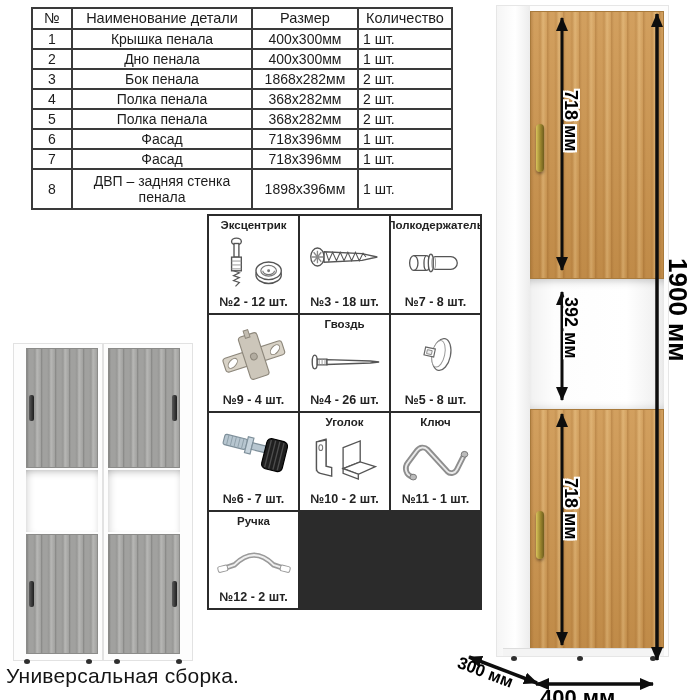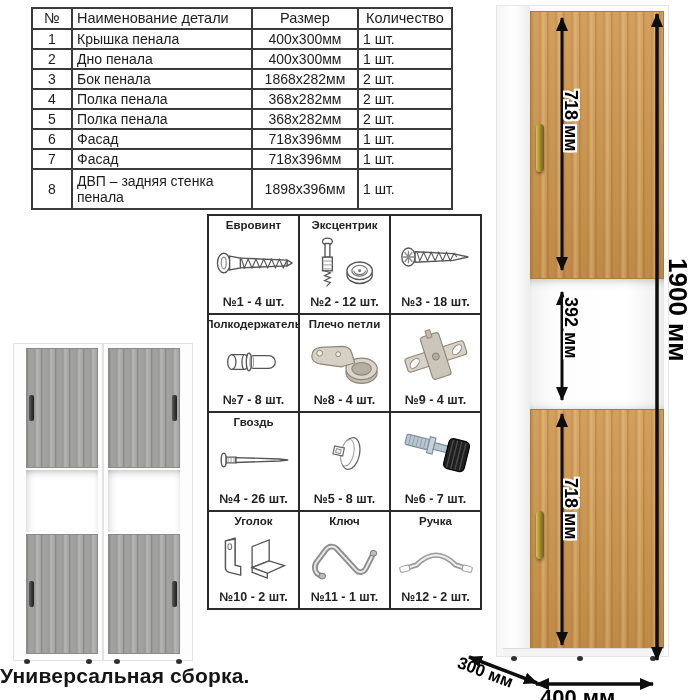--- a/index.html
+++ b/index.html
@@ -5,21 +5,21 @@
   html,body{margin:0;padding:0;background:#fff;}
   .page{position:relative;width:700px;height:700px;background:#fff;overflow:hidden;
         font-family:"Liberation Sans",sans-serif;color:#1c1c1c;}
 
   
   .parts-table{position:absolute;left:31px;top:7px;border-collapse:collapse;}
   .parts-table td,.parts-table th{border:2px solid #3a3a3a;font-size:14px;line-height:1.15;
         padding:1px 4px;background:#fff;font-weight:normal;}
   .parts-table th{font-size:14.5px;}
   .col-num{width:30px;text-align:center;}
-  .col-name{width:170px;text-align:left;padding-left:7px;}
+  .col-name{width:170px;text-align:center;padding-left:7px;}
   .col-size{width:96px;text-align:center;}
   .col-qty{width:84px;}
   .parts-table tr{height:20px;}
   .parts-table tr.tall{height:40px;}
 
   
   .hw-grid{position:absolute;left:207px;top:214px;width:271px;height:392px;
         display:grid;grid-template-columns:repeat(3,1fr);grid-template-rows:repeat(4,1fr);
         border:2.5px solid #2b2b2b;background:#2b2b2b;grid-gap:2px;}
   .hw-cell{background:#fff;display:flex;flex-direction:column;align-items:center;
@@ -81,21 +81,21 @@
         box-shadow:0 2px 3px rgba(0,0,0,0.35);}
   .foot{position:absolute;width:6px;height:5px;background:#2f2f2f;border-radius:50%;}
 
   
   .dims{position:absolute;left:0;top:0;pointer-events:none;}
   .dim-label{position:absolute;font-weight:bold;color:#000;white-space:nowrap;z-index:5;}
   .dim-vert{writing-mode:vertical-rl;}
   .outlined{text-shadow:-2px -2px 0 #fff,2px -2px 0 #fff,-2px 2px 0 #fff,2px 2px 0 #fff,
         0 -2px 0 #fff,0 2px 0 #fff,-2px 0 0 #fff,2px 0 0 #fff;}
 
-  .caption{position:absolute;left:0;top:664px;font-size:21px;font-weight:bold;color:#151515;
+  .caption{position:absolute;left:6px;top:664px;font-size:21px;font-weight:normal;color:#151515;
         letter-spacing:0.2px;}
 
   svg .ln{stroke:#555;fill:none;stroke-width:1.4;}
   svg .fillw{fill:#fff;stroke:#555;stroke-width:1.4;}
 </style>
 </head>
 <body>
 
 <div class="page">
 
@@ -153,34 +153,20 @@
       <td class="col-num">8</td>
       <td class="col-name">ДВП – задняя стенка пенала</td>
       <td class="col-size">1898х396мм</td>
       <td class="col-qty">1 шт.</td>
     </tr>
   </tbody>
     </table>
 
   <div class="hw-grid">
 
-    <div class="hw-cell">
-      <div class="hw-title">Евровинт</div>
-      <div class="hw-icon">
-        <svg width="78" height="34" viewBox="0 0 80 34">
-          <ellipse class="fillw" cx="9" cy="17" rx="6.5" ry="10"></ellipse>
-          <ellipse cx="9" cy="17" rx="2.5" ry="6" fill="none" stroke="#888" stroke-width="1.2"></ellipse>
-          <path class="fillw" d="M15 10 L26 12 L26 22 L15 24 Z"></path>
-          <path class="ln" d="M26 12 L74 14 M26 22 L74 20"></path>
-          <path d="M27 12 l3 10 4-9 4 9 4-9 4 9 4-9 4 9 4-9 4 9 4-9 4 9 4-8" fill="none" stroke="#555" stroke-width="1.2"></path>
-          <path class="fillw" d="M74 14 l5 3 -5 3 z"></path>
-        </svg>
-      </div>
-      <div class="hw-count">№1 - 4 шт.</div>
-    </div>
 
     <div class="hw-cell">
       <div class="hw-title">Эксцентрик</div>
       <div class="hw-icon">
         <svg width="78" height="56" viewBox="0 0 80 56">
           <ellipse class="fillw" cx="22" cy="6" rx="5" ry="3.5"></ellipse>
           <rect class="fillw" x="19.5" y="8" width="5" height="14"></rect>
           <rect class="fillw" x="17" y="22" width="10" height="14"></rect>
           <path d="M17 26 h10 M17 30 h10 M17 34 h10" stroke="#999" stroke-width="1"></path>
           <path d="M19 36 l6 2 -6 3 6 2 -6 3 6 2 -4 4" fill="none" stroke="#555" stroke-width="1.2"></path>
@@ -214,34 +200,20 @@
           <path class="ln" d="M16 8 h14 M16 24 h14"></path>
           <ellipse class="fillw" cx="30" cy="16" rx="3" ry="8"></ellipse>
           <ellipse class="fillw" cx="34.5" cy="16" rx="2.8" ry="9.5"></ellipse>
           <path class="fillw" d="M37 9 h19 a7 7 0 0 1 0 14 h-19 z"></path>
           <ellipse cx="37.5" cy="16" rx="2" ry="7" fill="none" stroke="#999" stroke-width="1.1"></ellipse>
         </svg>
       </div>
       <div class="hw-count">№7 - 8 шт.</div>
     </div>
 
-    <div class="hw-cell">
-      <div class="hw-title">Плечо петли</div>
-      <div class="hw-icon">
-        <svg width="78" height="52" viewBox="0 0 80 52">
-          <ellipse cx="57" cy="37" rx="16" ry="11" fill="#c4beb2" stroke="#8d877b" stroke-width="1.2"></ellipse>
-          <ellipse cx="57" cy="33" rx="16" ry="11" fill="#dcd6ca" stroke="#8d877b" stroke-width="1.2"></ellipse>
-          <ellipse cx="57" cy="33" rx="10" ry="6.5" fill="#b4aea2" stroke="#8d877b" stroke-width="1.2"></ellipse>
-          <path d="M6 20 q0 -8 9 -9 l22 -1 q8 0 10 7 l3 10 -14 4 -22 -3 q-8 -2 -8 -8 z" fill="#d7d1c5" stroke="#8d877b" stroke-width="1.2"></path>
-          <circle cx="14" cy="17" r="3" fill="#f1ece1" stroke="#8d877b"></circle>
-          <circle cx="33" cy="18" r="2.5" fill="#f1ece1" stroke="#8d877b"></circle>
-        </svg>
-      </div>
-      <div class="hw-count">№8 - 4 шт.</div>
-    </div>
 
     <div class="hw-cell">
       <div class="hw-icon">
         <svg width="78" height="54" viewBox="0 0 80 56">
           <g transform="rotate(-18 40 30)">
             <rect x="8" y="22" width="64" height="15" rx="3" fill="#d8d2c6" stroke="#8d877b" stroke-width="1.2"></rect>
             <rect x="30" y="6" width="20" height="46" rx="3" fill="#ccc6ba" stroke="#8d877b" stroke-width="1.2"></rect>
             <ellipse cx="17" cy="29.5" rx="6" ry="3.6" transform="rotate(-32 17 29.5)" fill="#fff" stroke="#8d877b"></ellipse>
             <ellipse cx="63" cy="29.5" rx="6" ry="3.6" transform="rotate(-32 63 29.5)" fill="#fff" stroke="#8d877b"></ellipse>
             <circle cx="40" cy="29.5" r="3.5" fill="#b2aca0" stroke="#8d877b"></circle>

